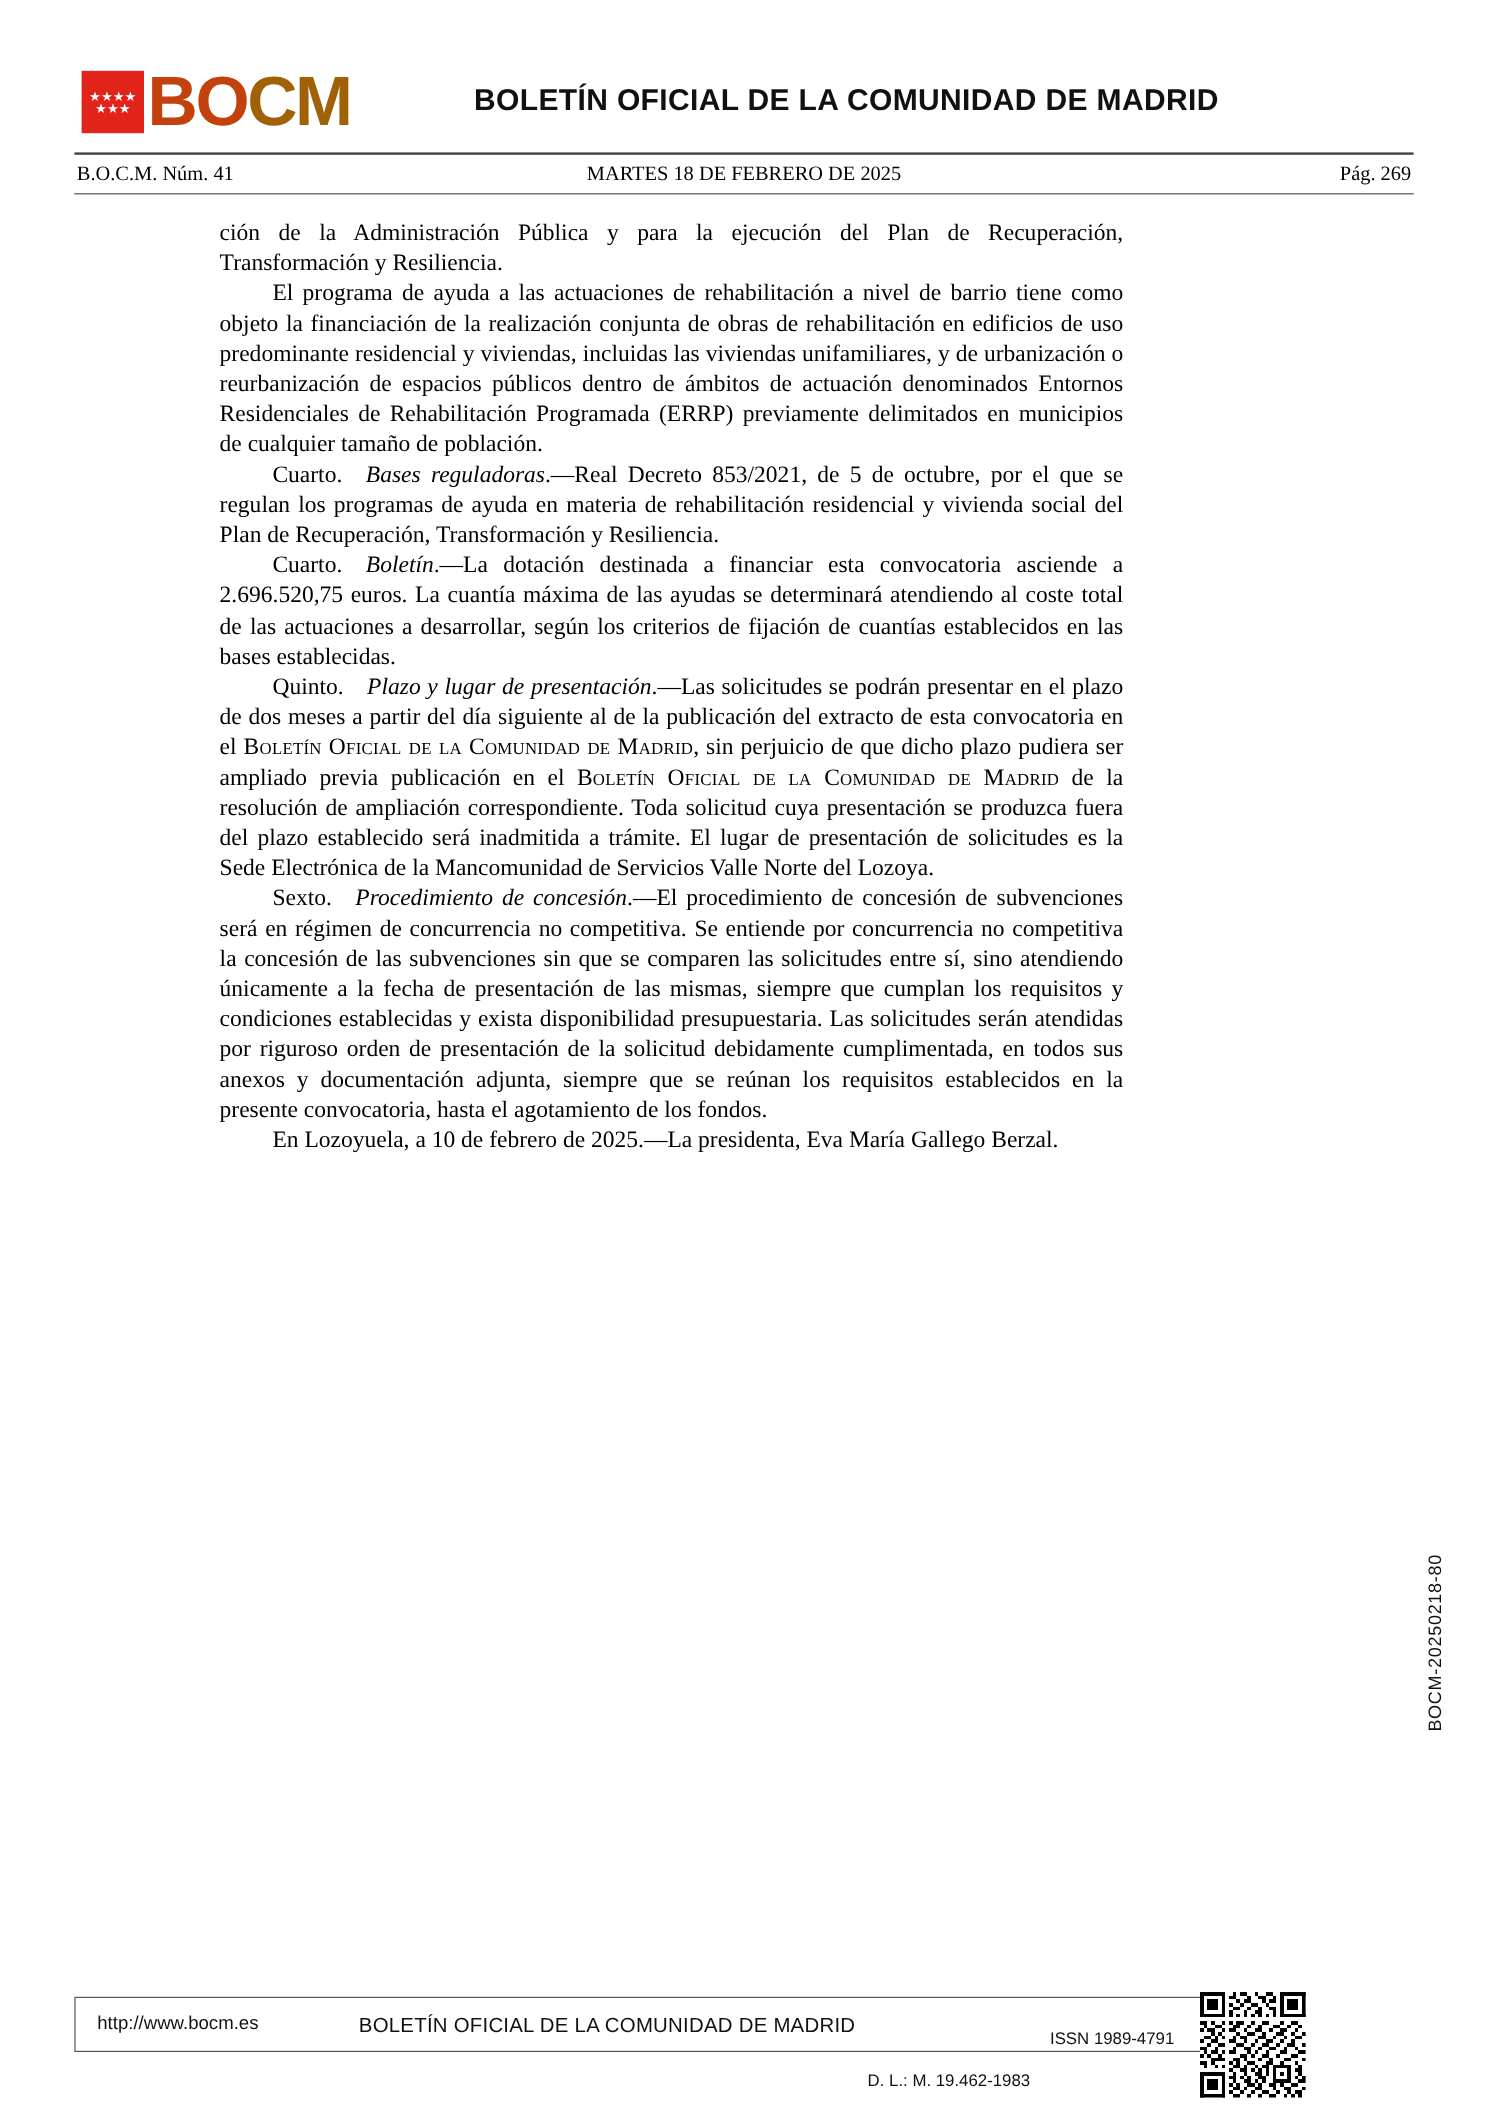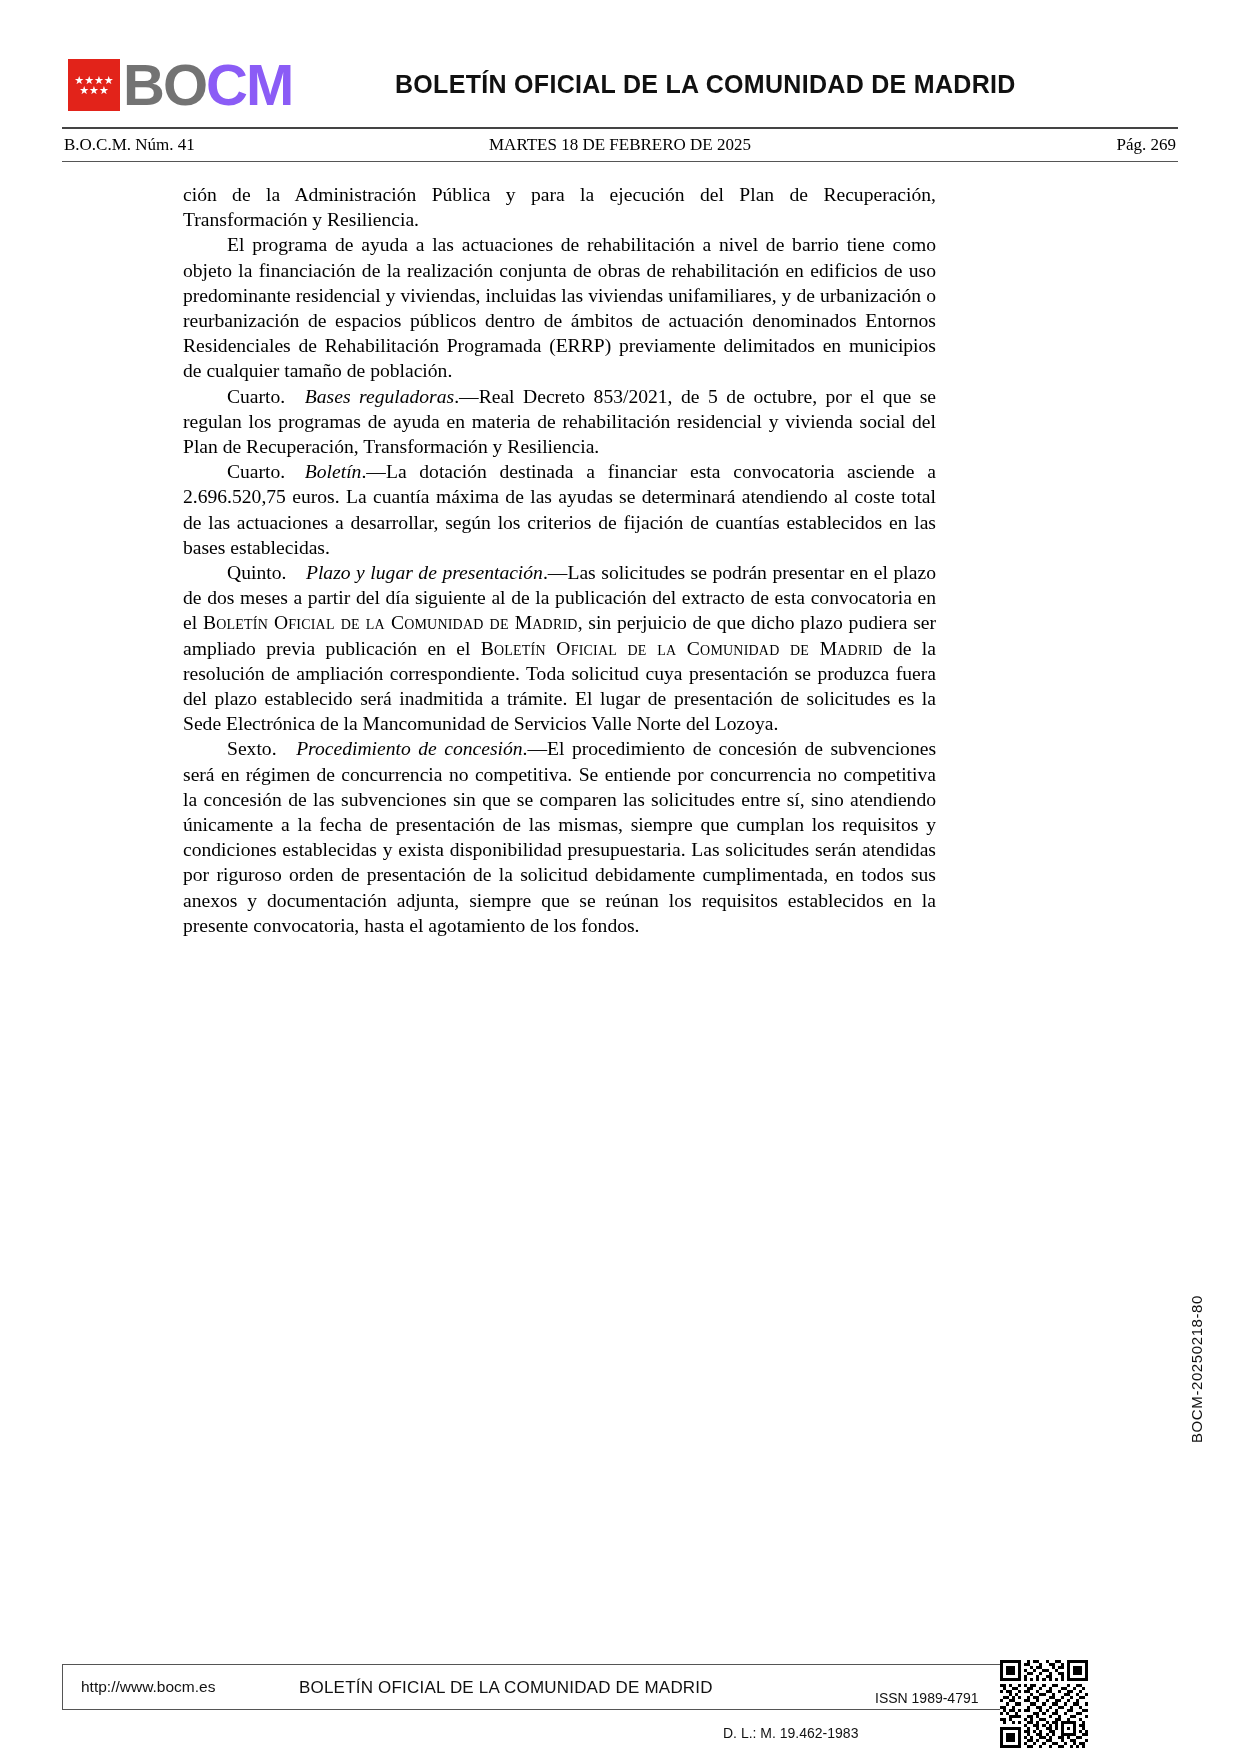--- a/index.html
+++ b/index.html
@@ -49,22 +49,22 @@
   }
   #flag-mark .r1 { top: 16px; }
   #flag-mark .r2 { top: 26px; }
   #logo-text {
     font-family: "Liberation Sans", sans-serif;
     font-weight: bold;
     font-size: 58px;
     letter-spacing: -2px;
     line-height: 58px;
   }
-  #logo-text .bo { color: #737373; }
-  #logo-text .cm { color: #8b5cf6; }
+  #logo-text .bo { color: #c2410c; }
+  #logo-text .cm { color: #a16207; }
 
   #masthead-title {
     position: absolute;
     left: 395px;
     top: 24px;
     font-family: "Liberation Sans", sans-serif;
     font-weight: bold;
     font-size: 25px;
     letter-spacing: 0.3px;
     color: #111;
@@ -195,20 +195,21 @@
   <p class="indent">El programa de ayuda a las actuaciones de rehabilitación a nivel de barrio tiene como objeto la financiación de la realización conjunta de obras de rehabilitación en edificios de uso predominante residencial y viviendas, incluidas las viviendas unifamiliares, y de urbanización o reurbanización de espacios públicos dentro de ámbitos de actuación denominados Entornos Residenciales de Rehabilitación Programada (ERRP) previamente delimitados en municipios de cualquier tamaño de población.</p>
 
   <p class="indent"><span>Cuarto.</span> <span class="it">Bases reguladoras</span><span>.—Real Decreto 853/2021, de 5 de octubre, por el que se regulan los programas de ayuda en materia de rehabilitación residencial y vivienda social del Plan de Recuperación, Transformación y Resiliencia.</span></p>
 
   <p class="indent"><span>Cuarto.</span> <span class="it">Boletín</span><span>.—La dotación destinada a financiar esta convocatoria asciende a 2.696.520,75 euros. La cuantía máxima de las ayudas se determinará atendiendo al coste total de las actuaciones a desarrollar, según los criterios de fijación de cuantías establecidos en las bases establecidas.</span></p>
 
   <p class="indent"><span>Quinto.</span> <span class="it">Plazo y lugar de presentación</span><span>.—Las solicitudes se podrán presentar en el plazo de dos meses a partir del día siguiente al de la publicación del extracto de esta convocatoria en el </span><span class="sc">Boletín Oficial de la Comunidad de Madrid</span><span>, sin perjuicio de que dicho plazo pudiera ser ampliado previa publicación en el </span><span class="sc">Boletín Oficial de la Comunidad de Madrid</span><span> de la resolución de ampliación correspondiente. Toda solicitud cuya presentación se produzca fuera del plazo establecido será inadmitida a trámite. El lugar de presentación de solicitudes es la Sede Electrónica de la Mancomunidad de Servicios Valle Norte del Lozoya.</span></p>
 
   <p class="indent"><span>Sexto.</span> <span class="it">Procedimiento de concesión</span><span>.—El procedimiento de concesión de subvenciones será en régimen de concurrencia no competitiva. Se entiende por concurrencia no competitiva la concesión de las subvenciones sin que se comparen las solicitudes entre sí, sino atendiendo únicamente a la fecha de presentación de las mismas, siempre que cumplan los requisitos y condiciones establecidas y exista disponibilidad presupuestaria. Las solicitudes serán atendidas por riguroso orden de presentación de la solicitud debidamente cumplimentada, en todos sus anexos y documentación adjunta, siempre que se reúnan los requisitos establecidos en la presente convocatoria, hasta el agotamiento de los fondos.</span></p>
 
+  <p id="sign">En Lozoyuela, a 10 de febrero de 2025.—La presidenta, Eva María Gallego Berzal.</p>
 
 </div>
 
 <div id="side-code">BOCM-20250218-80</div>
 
 <div id="footer-box">
   <span class="fitem" id="footer-url">http://www.bocm.es</span>
   <span class="fitem" id="footer-title">BOLETÍN OFICIAL DE LA COMUNIDAD DE MADRID</span>
   <span class="fitem" id="footer-dl">D. L.: M. 19.462-1983</span>
   <span class="fitem" id="footer-issn">ISSN 1989-4791</span>

